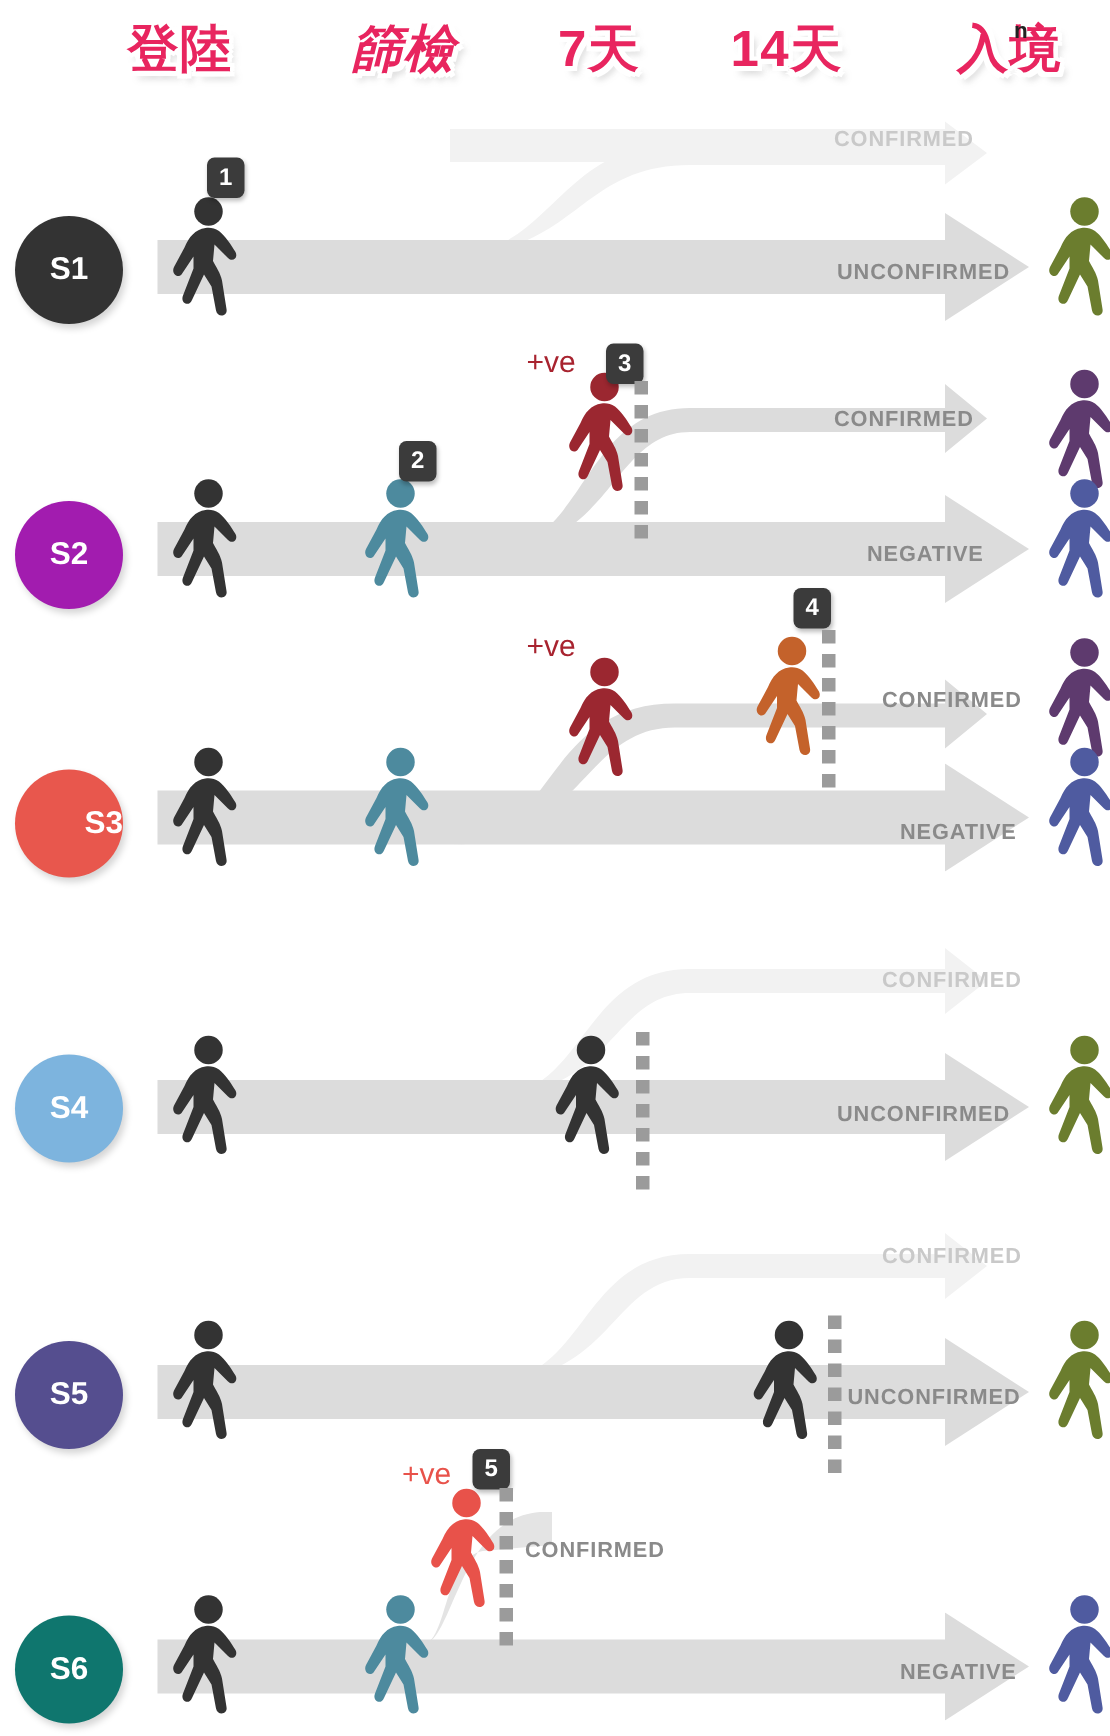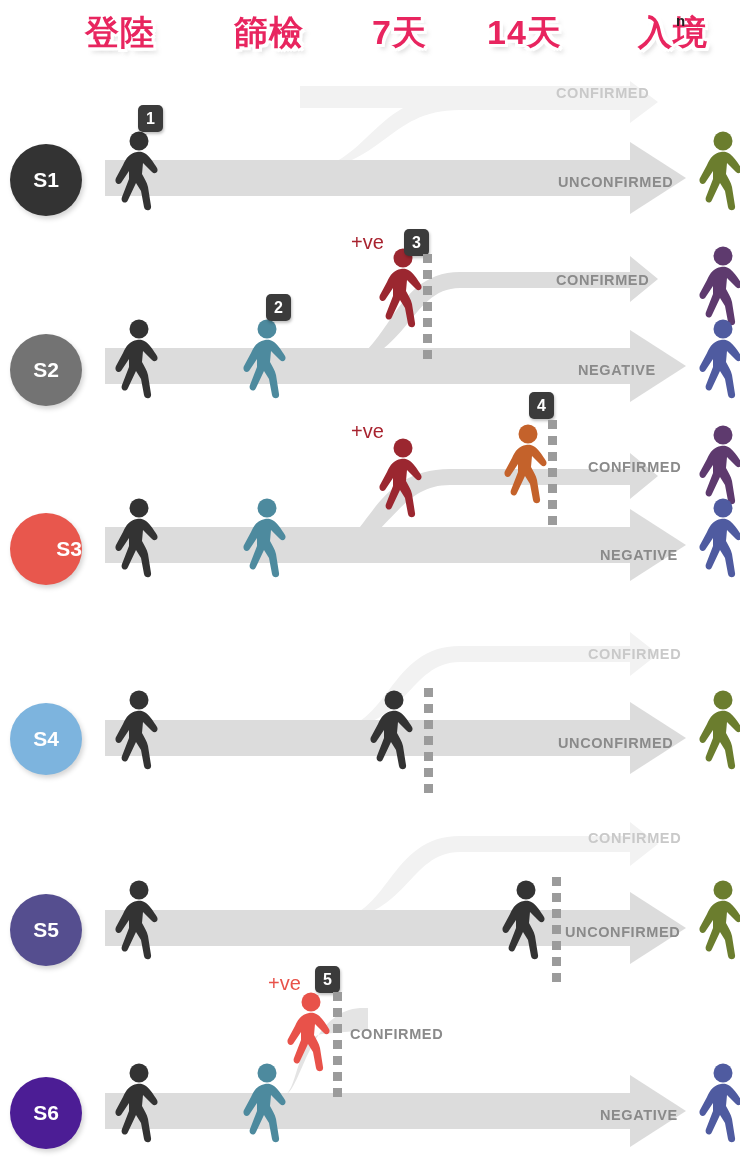--- a/index.html
+++ b/index.html
@@ -49,21 +49,21 @@
   .walker{position:absolute;}
   .walker svg{display:block;}
 </style>
 </head>
 <body>
 
 <div id="stage">
 
   <div>
     <div class="hdr" style="left:85px;">登陸</div>
-    <div class="hdr" style="left:234px;">篩檢</div>
+    <div class="hdr" style="left:234px;font-style:italic;">篩檢</div>
     <div class="hdr" style="left:372px;">7天</div>
     <div class="hdr" style="left:487px;">14天</div>
     <div class="hdr" style="left:638px;"><span>入境</span></div>
     <div style="position:absolute;left:676px;top:12px;font-size:15px;font-weight:700;color:#222;">n</div>
   </div>
 
   <div class="row" style="top:0;">
 
     <svg style="position:absolute;left:300px;top:78px;" width="360" height="92">
       <path d="M0,92 C70,92 70,16 160,16 L330,16 L330,3 L358,24 L330,45 L330,32 L160,32 C85,32 85,92 0,92 Z" fill="#f2f2f2"></path>
@@ -109,21 +109,21 @@
       <path d="M0,118 C60,118 58,24 130,24 L300,24 L300,8 L328,31 L300,54 L300,40 L130,40 C78,40 78,118 0,118 Z" fill="#dcdcdc"></path>
     </svg>
     <div class="label" style="left:556px;top:272px;">CONFIRMED</div>
 
     <div class="band" style="left:105px;top:348px;width:535px;height:36px;"></div>
     <svg style="position:absolute;left:630px;top:330px;" width="56" height="72">
       <polygon points="0,0 56,36 0,72" fill="#dcdcdc"></polygon>
     </svg>
     <div class="label" style="left:578px;top:362px;">NEGATIVE</div>
 
-    <div class="sbubble" style="left:10px;top:334px;background:#737373;">
+    <div class="sbubble" style="left:10px;top:334px;background:#a21caf;">
       <span>S2</span>
     </div>
 
     <div class="walker" style="left:110px;top:319px;">
       <svg width="62" height="82" viewBox="0 0 62 82">
           <g fill="#333333">
         <circle cx="29" cy="10" r="9.5"></circle>
         <path d="M27 21 C20 22 16 27 13 34 L6 47 C4 51 8 55 11 52 L19 40 L19 48 L12 66 C10 71 16 74 18 69 L26 52 L31 60 L34 76 C35 81 42 80 41 75 L38 56 C37 51 34 47 32 43 L33 32 L42 41 C45 44 49 41 47 37 C44 32 40 26 36 23 C33 21 30 20.6 27 21 Z"></path>
       </g>
         </svg>
@@ -380,21 +380,21 @@
       <path d="M20,106 C40,106 44,22 98,18 L106,18 L106,40 L60,44 C34,48 36,106 20,106 Z" fill="#e4e4e4"></path>
     </svg>
     <div class="label" style="left:350px;top:1026px;">CONFIRMED</div>
 
     <div class="band" style="left:105px;top:1093px;width:535px;height:36px;"></div>
     <svg style="position:absolute;left:630px;top:1075px;" width="56" height="72">
       <polygon points="0,0 56,36 0,72" fill="#dcdcdc"></polygon>
     </svg>
     <div class="label" style="left:600px;top:1107px;">NEGATIVE</div>
 
-    <div class="sbubble" style="left:10px;top:1077px;background:#4c1d95;text-align:right;">
+    <div class="sbubble" style="left:10px;top:1077px;background:#0f766e;text-align:right;">
       <span>S6</span>
     </div>
 
     <div class="walker" style="left:110px;top:1063px;">
       <svg width="62" height="82" viewBox="0 0 62 82">
           <g fill="#333333">
         <circle cx="29" cy="10" r="9.5"></circle>
         <path d="M27 21 C20 22 16 27 13 34 L6 47 C4 51 8 55 11 52 L19 40 L19 48 L12 66 C10 71 16 74 18 69 L26 52 L31 60 L34 76 C35 81 42 80 41 75 L38 56 C37 51 34 47 32 43 L33 32 L42 41 C45 44 49 41 47 37 C44 32 40 26 36 23 C33 21 30 20.6 27 21 Z"></path>
       </g>
         </svg>

